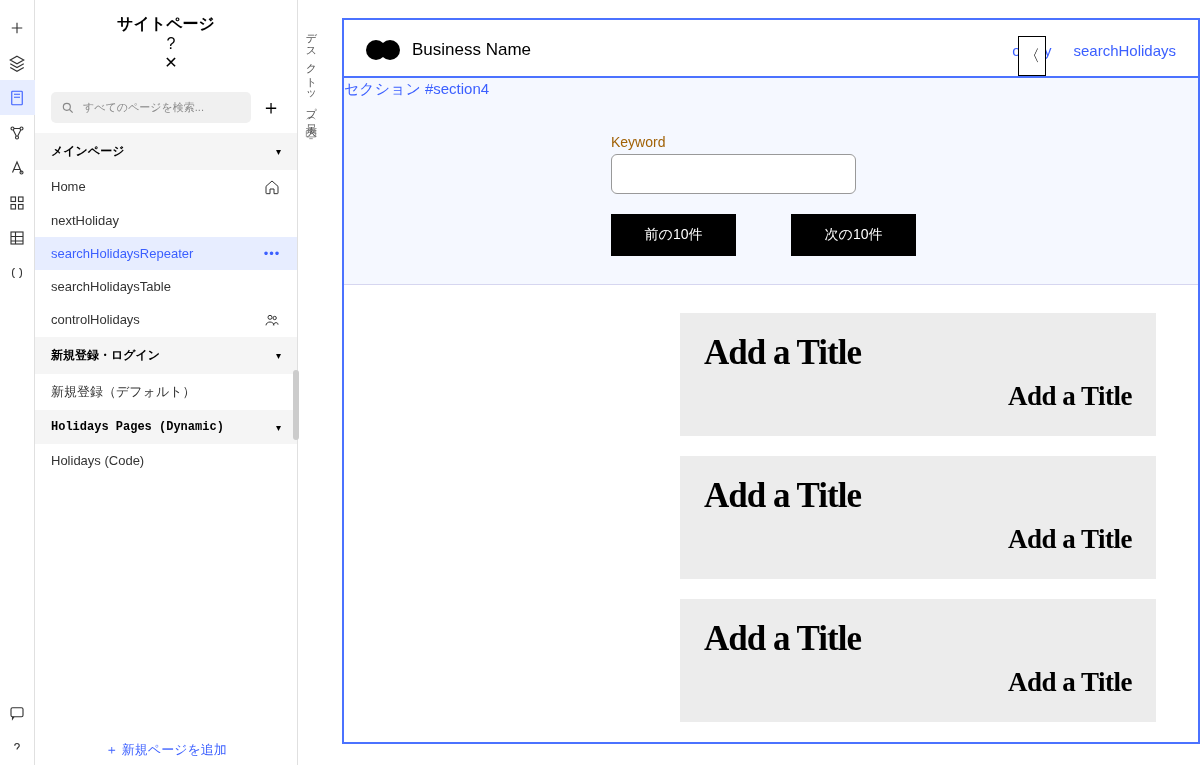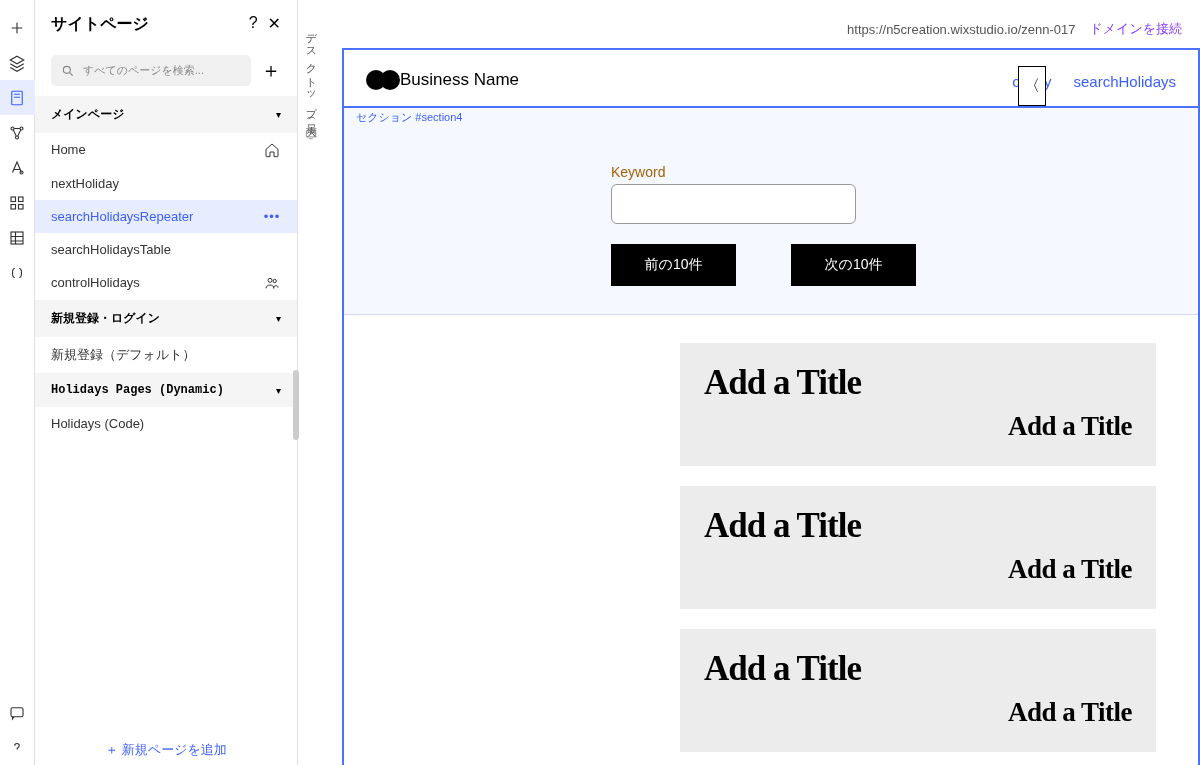--- a/index.html
+++ b/index.html
@@ -9,21 +9,21 @@
     
     .icon-rail { width: 35px; background: #fff; border-right: 1px solid #e0e0e0; display: flex; flex-direction: column; align-items: center; padding-top: 10px; }
     .rail-icon { width: 35px; height: 35px; display: flex; align-items: center; justify-content: center; cursor: pointer; }
     .rail-icon.active { background: #e7edff; }
     .rail-spacer { flex: 1; }
     .rail-icon svg { width: 18px; height: 18px; stroke: #333; fill: none; stroke-width: 1.5; }
     .rail-icon.active svg { stroke: #3b5fff; }
     
     
     .sidebar { width: 263px; background: #fff; border-right: 1px solid #e0e0e0; display: flex; flex-direction: column; }
-    .sidebar-header { display: flex; padding: 14px 16px; }
+    .sidebar-header { display: flex; align-items: center; padding: 14px 16px; flex-direction: column; }
     .sidebar-title { font-size: 16px; font-weight: 600; flex: 1; }
     .sidebar-header-icon { margin-left: 10px; cursor: pointer; font-size: 16px; }
     .search-row { display: flex; align-items: center; padding: 6px 16px 10px; gap: 10px; }
     .search-box { flex: 1; background: #f0f0f0; border-radius: 5px; padding: 8px 10px; display: flex; align-items: center; gap: 8px; color: #888; font-size: 11px; cursor: text; }
     .search-box svg { width: 14px; height: 14px; stroke: #888; fill: none; stroke-width: 2; }
     .add-btn { font-size: 20px; cursor: pointer; font-weight: 300; }
     .section-head { background: #f5f5f5; padding: 10px 16px; display: flex; align-items: center; cursor: pointer; }
     .section-head span:first-child { flex: 1; font-size: 12px; font-weight: 600; font-family: Liberation Mono, monospace; }
     .caret { font-size: 10px; }
     .page-item { padding: 9px 16px; display: flex; cursor: pointer; font-size: 13px; color: #333; }
@@ -40,29 +40,29 @@
     .vlabel-icon { margin-top: 8px; }
     .vlabel-icon svg { width: 14px; height: 14px; stroke: #888; fill: none; stroke-width: 1.5; }
     .drag-handle { position: absolute; left: -5px; top: 370px; width: 6px; height: 70px; background: #ccc; border-radius: 3px; }
     
     
     .canvas-wrap { flex: 1; background: #fff; padding: 18px 0 0 18px; overflow: hidden; }
     .url-bar { display: flex; align-items: center; justify-content: flex-end; padding: 2px 18px 10px 0; font-size: 13px; gap: 14px; }
     .url-text { color: #555; }
     .url-link { color: #8a3bff; cursor: pointer; }
     .site-frame { border: 2px solid #4b72ff; background: #fff; min-height: 700px; position: relative; }
-    .site-header { display: flex; align-items: flex-end; padding: 20px 22px 16px; border-bottom: 2px solid #4b72ff; position: relative; overflow: hidden; }
+    .site-header { display: flex; align-items: center; padding: 20px 22px 16px; gap: 12px; border-bottom: 2px solid #4b72ff; position: relative; overflow: hidden; }
     .logo { display: flex; align-items: center; }
     .logo-circ { width: 20px; height: 20px; background: #000; border-radius: 50%; }
     .logo-circ + .logo-circ { margin-left: -6px; }
     .biz-name { font-size: 17px; font-weight: 400; }
     .site-header-right { margin-left: auto; display: flex; align-items: center; gap: 22px; }
     .nav-link { color: #3b5fff; font-size: 15px; cursor: pointer; }
     .arrow-box { width: 28px; height: 40px; border: 1px solid #000; display: flex; align-items: center; justify-content: center; font-size: 16px; cursor: pointer; position: absolute; right: 152px; top: 16px; background: #fff; z-index: 5; }
-    .section-label { position: absolute; top: 2px; left: 12px; font-size: 11px; }
+    .section-label { position: absolute; top: 2px; left: 0; font-size: 15px; }
     .section-label .s1 { color: #3b5fff; }
     .section-label .s2 { color: #3b5fff; }
     .section-body { background: #f5f8ff; padding: 56px 20px 28px; position: relative; border-bottom: 1px solid #d6d6f0; }
     .form-area { width: 320px; margin: 0 auto; }
     .kw-label { font-size: 14px; color: #a16207; margin-bottom: 4px; }
     .kw-input { width: 245px; height: 40px; border: 1px solid #999; border-radius: 6px; background: #fff; padding: 0 10px; font-size: 14px; }
     .btn-row { display: flex; gap: 55px; margin-top: 20px; }
     .btn { background: #000; color: #fff; padding: 12px 26px; font-size: 14px; border: none; cursor: pointer; min-width: 125px; text-align: center; }
     .repeater { padding: 28px 0 0 0; }
     .rep-item { background: #ececec; margin: 0 42px 20px 336px; padding: 20px 24px 24px; min-height: 112px; position: relative; }
@@ -210,24 +210,20 @@
   <div class="vlabel-strip">
     <div class="drag-handle"></div>
     <span class="vlabel">デスクトップ（最大</span>
     <span class="vlabel-icon"><svg viewBox="0 0 24 24">
           <rect x="4" y="6" width="16" height="11" rx="1"></rect>
           <path d="M9 20h6"></path>
         </svg></span>
   </div>
 
   <div class="canvas-wrap">
-    <div class="url-bar">
-      <span class="url-text">https://n5creation.wixstudio.io/zenn-017</span>
-      <span class="url-link">ドメインを接続</span>
-    </div>
     <div class="site-frame">
       <div class="site-header">
         <div class="logo">
           <div class="logo-circ"></div>
             <div class="logo-circ"></div>
         </div>
         <span class="biz-name">Business Name</span>
         <div class="site-header-right">
           <span class="nav-link">oliday</span>
           <span class="nav-link">searchHolidays</span>

